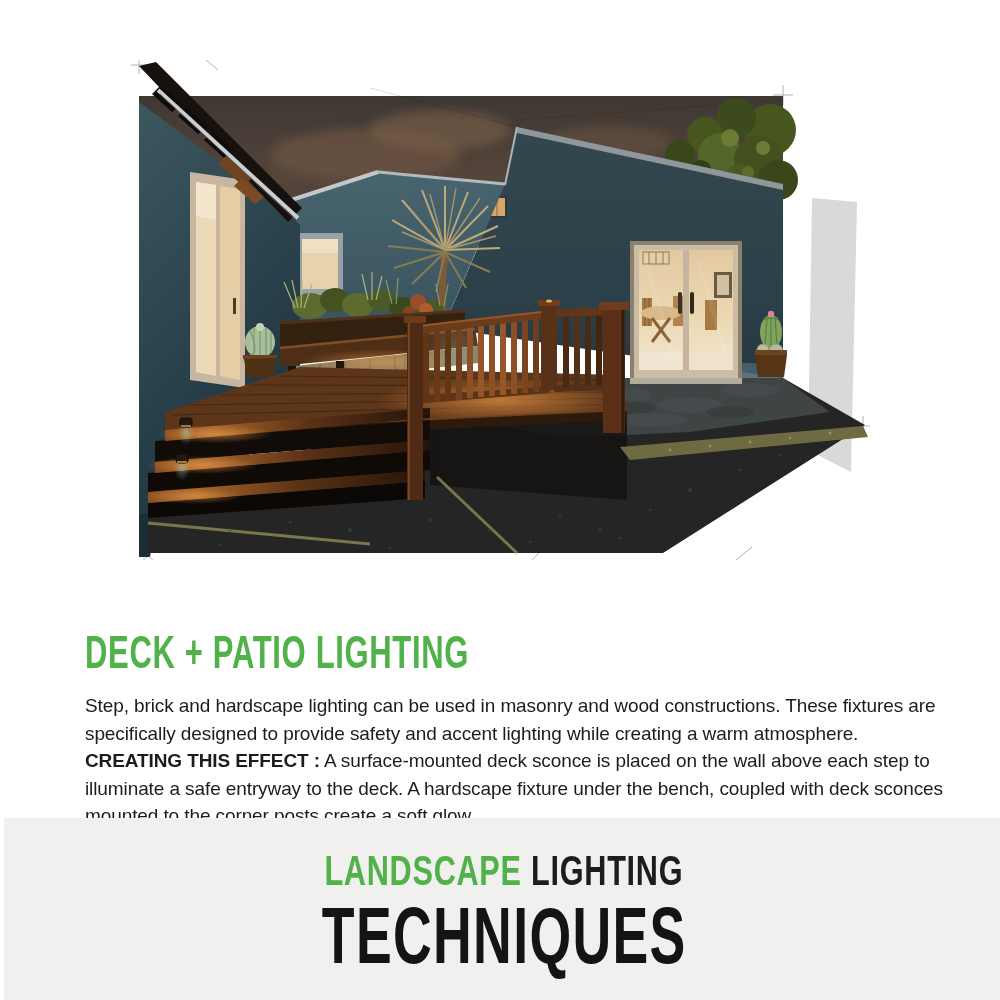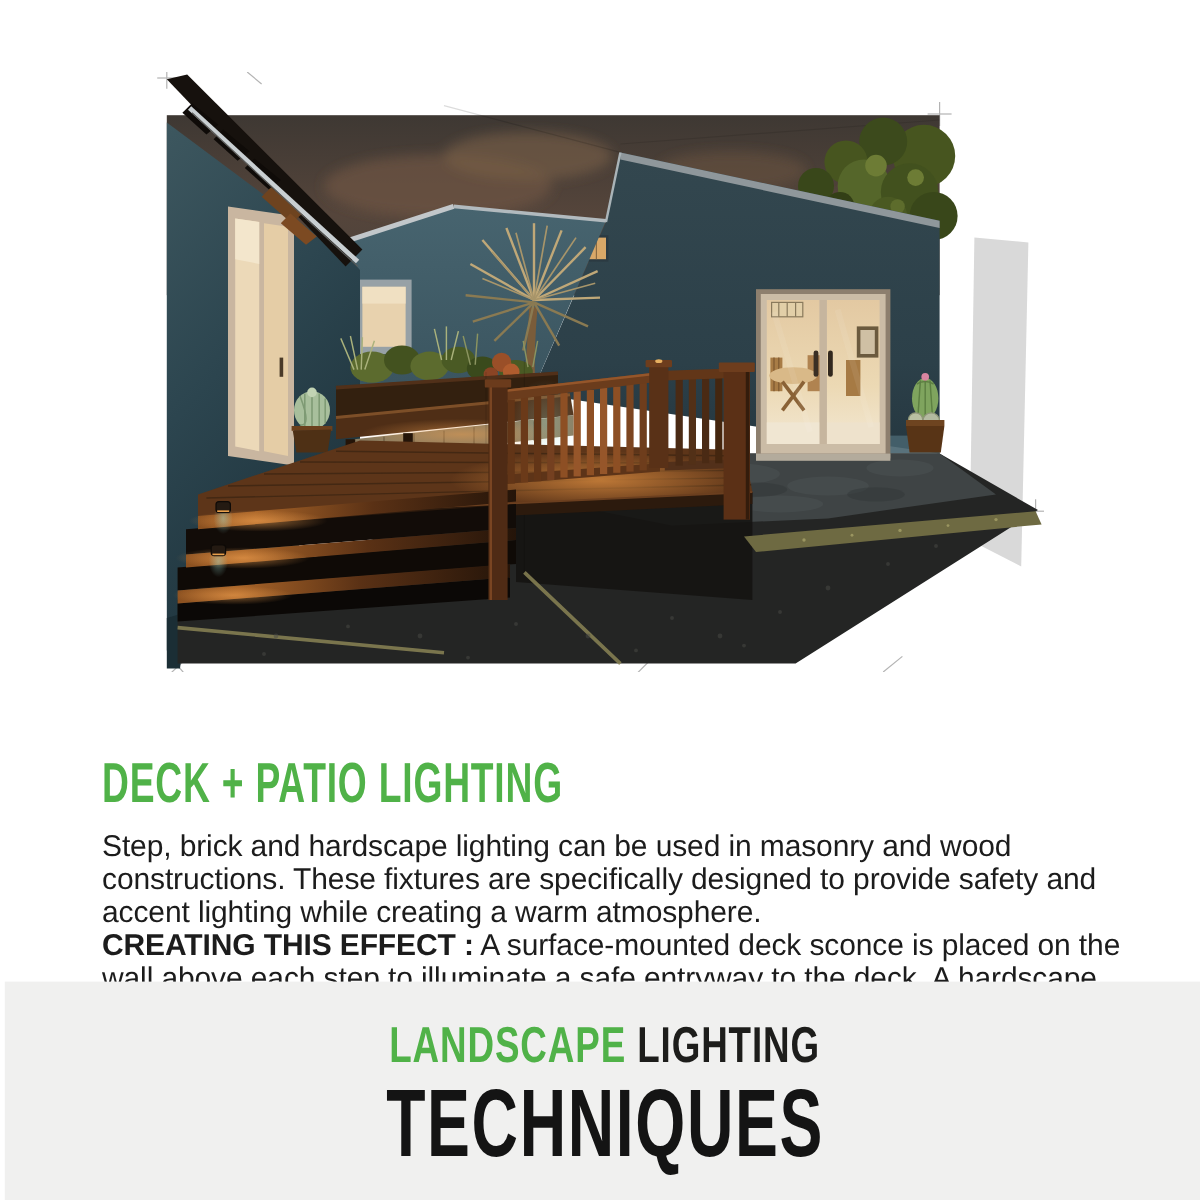--- a/index.html
+++ b/index.html
@@ -15,21 +15,21 @@
   .article{
     position:absolute;left:85px;top:628px;width:860px;color:#1c1c1c;
   }
   .article h1{
     margin:0;font-size:47px;font-weight:bold;line-height:1;
     color:var(--accent-green,#52b44a);
     transform:scaleX(0.66);transform-origin:left center;white-space:nowrap;
     letter-spacing:1px;
   }
   .article p{
-    margin:0;font-size:25px;line-height:27.5px;letter-spacing:-0.1px;
+    margin:0;font-size:19px;line-height:27.5px;letter-spacing:-0.1px;
   }
   .article .intro{margin-top:17px;}
   .article .effect{}
   .article .effect strong{font-weight:bold;}
   .brandfooter{
     position:absolute;left:4px;top:818px;width:1000px;height:182px;
     background:var(--footer-bg,#f0f0ef);
     display:flex;flex-direction:column;align-items:center;justify-content:flex-start;
   }
   .brandline{

